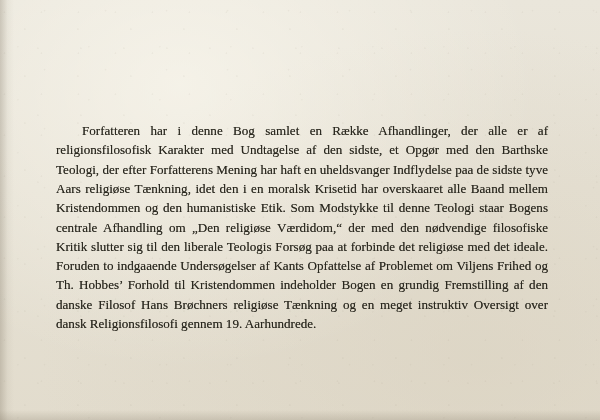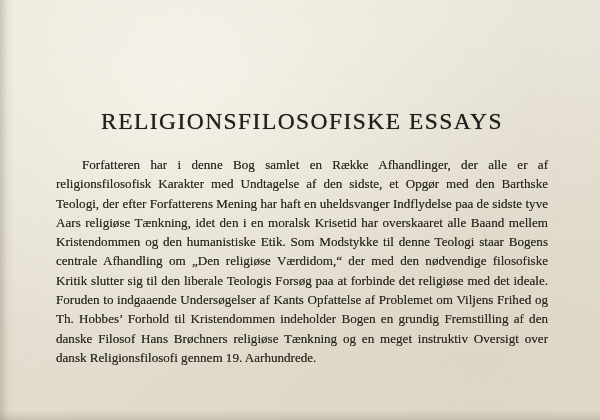--- a/index.html
+++ b/index.html
@@ -81,16 +81,15 @@
 </style>
 </head>
 <body>
 
 <div class="page">
   <div class="grain"></div>
   <div class="edge-left"></div>
   <div class="edge-bottom"></div>
 
   <div class="content">
-    <h1 class="title">RELIGIONSFILOSOFISKE ESSAYS</h1>
     <p class="body-text">Forfatteren har i denne Bog samlet en Række Afhandlinger, der alle er af religionsfilosofisk Karakter med Undtagelse af den sidste, et Opgør med den Barthske Teologi, der efter Forfatterens Mening har haft en uheldsvanger Indflydelse paa de sidste tyve Aars religiøse Tænkning, idet den i en moralsk Krisetid har overskaaret alle Baand mellem Kristendommen og den humanistiske Etik. Som Modstykke til denne Teologi staar Bogens centrale Afhandling om „Den religiøse Værdidom,“ der med den nødvendige filosofiske Kritik slutter sig til den liberale Teologis Forsøg paa at forbinde det religiøse med det ideale. Foruden to indgaaende Undersøgelser af Kants Opfattelse af Problemet om Viljens Frihed og Th. Hobbes’ Forhold til Kristendommen indeholder Bogen en grundig Fremstilling af den danske Filosof Hans Brøchners religiøse Tænkning og en meget instruktiv Oversigt over dansk Religionsfilosofi gennem 19. Aarhundrede.</p>
   </div>
 </div>
 
 </body></html>

